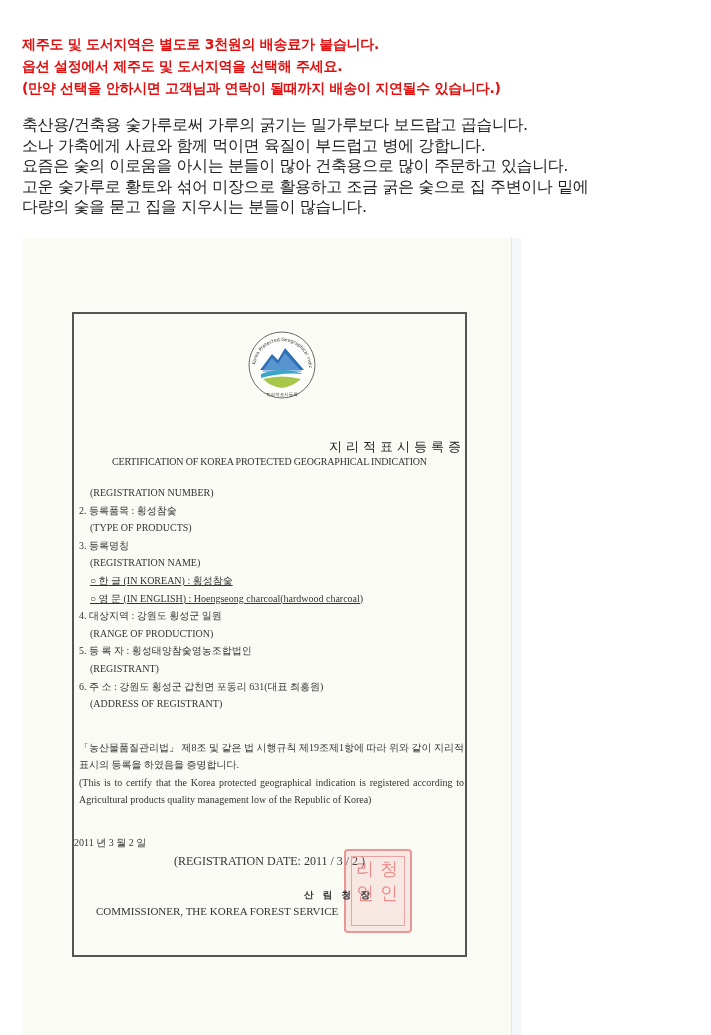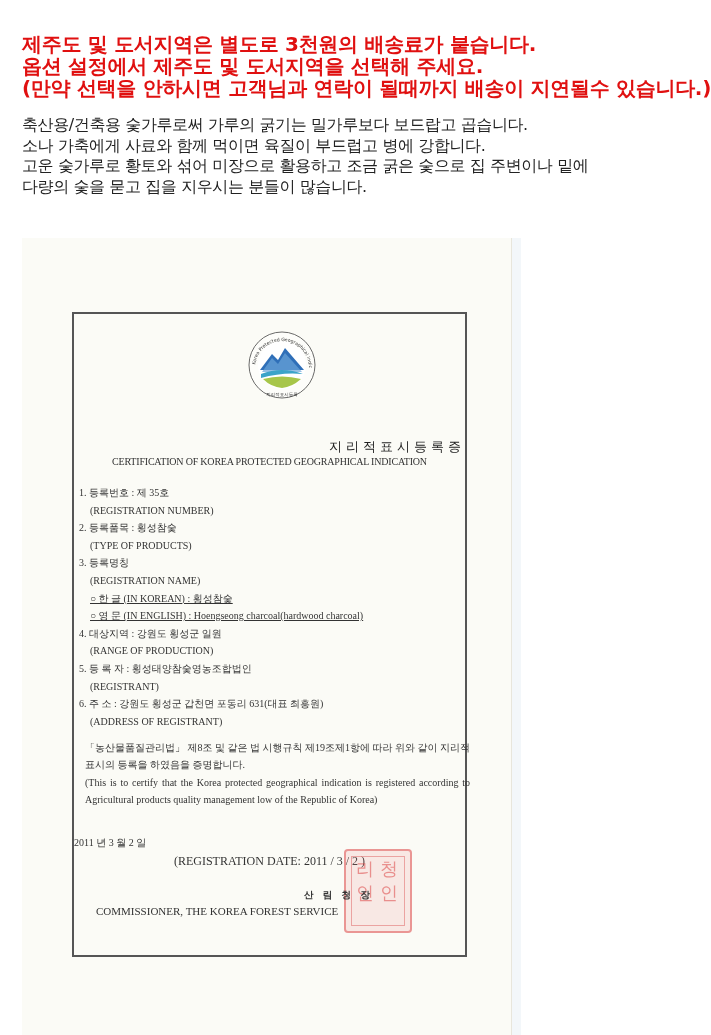--- a/index.html
+++ b/index.html
@@ -1,31 +1,31 @@
 <!DOCTYPE html>
 <html><head>
 <meta charset="utf-8">
 <style>
   html, body { margin:0; padding:0; background:#ffffff; }
   body { width:711px; height:1035px; position:relative; overflow:hidden; font-family:"DejaVu Sans", sans-serif; }
   .notice { position:absolute; left:22px; top:33px; width:680px; }
-  .notice-line { color:#e01010; font-weight:bold; font-size:20px; line-height:22px; white-space:nowrap; letter-spacing:-0.3px; }
+  .notice-line { color:#e01010; font-weight:bold; font-size:14px; line-height:22px; white-space:nowrap; letter-spacing:-0.3px; }
   .desc { position:absolute; left:22px; top:115px; width:680px; }
   .desc-line { color:#222; font-size:16px; line-height:20.5px; white-space:nowrap; letter-spacing:-0.4px; }
   .scan { position:absolute; left:22px; top:238px; width:489px; height:797px; background:#fbfbf6; border-right:1px solid #e8e6dc; }
   .scan-shadow { position:absolute; left:511px; top:238px; width:10px; height:797px; background:#f3f7fa; }
   .cert-frame { position:absolute; left:50px; top:74px; width:395px; height:645px; border:2px solid #555; box-sizing:border-box; }
   .emblem { position:absolute; left:173px; top:16px; width:70px; height:70px; }
   .title-ko { position:absolute; left:0; width:100%; top:124px; text-align:right; font-family:"DejaVu Serif", serif; font-size:13px; letter-spacing:4px; color:#222; }
   .title-en { position:absolute; left:0; width:100%; top:142px; text-align:center; font-family:"Liberation Serif", serif; font-size:10px; color:#333; letter-spacing:-0.2px; }
   .items { position:absolute; left:5px; top:170px; width:385px; font-family:"Liberation Serif", serif; font-size:10px; color:#333; }
   .item-line { height:17.6px; line-height:17.6px; white-space:nowrap; }
   .ind { padding-left:11px; }
   .ind2 { padding-left:11px;text-decoration:underline; }
-  .para { position:absolute; left:11px; top:426px; width:385px; font-family:"Liberation Serif", serif; font-size:10px; color:#333; line-height:16.5px; }
+  .para { position:absolute; left:5px; top:426px; width:385px; font-family:"Liberation Serif", serif; font-size:10px; color:#333; line-height:16.5px; }
   .para p { margin:0; }
   .para .en { margin-top:2px; text-align:justify; }
   .date-ko { position:absolute; left:0; width:100%; top:522px; font-family:"Liberation Serif", serif; font-size:10px; color:#333; }
   .date-en { position:absolute; left:0; width:100%; top:540px; text-align:center; font-family:"Liberation Serif", serif; font-size:12px; color:#333; }
   .sig-ko { position:absolute; left:230px; top:575px; font-family:"DejaVu Serif", serif; font-weight:bold; font-size:9.5px; color:#333; letter-spacing:3px; }
   .sig-en { position:absolute; left:22px; top:591px; font-family:"Liberation Serif", serif; font-size:11px; color:#333; }
   .seal { position:absolute; left:270px; top:535px; width:64px; height:80px; border:2px solid rgba(220,80,80,0.55); border-radius:4px; background:rgba(240,150,150,0.18); }
   .seal-inner { position:absolute; inset:5px; border:1px solid rgba(220,80,80,0.45); }
   .seal-ch { position:absolute; color:rgba(220,70,70,0.55); font-size:18px; font-family:"DejaVu Sans", sans-serif; }
 </style>
@@ -34,20 +34,21 @@
 
 <div class="notice">
   <div class="notice-line">제주도 및 도서지역은 별도로 3천원의 배송료가 붙습니다.</div>
   <div class="notice-line">옵션 설정에서 제주도 및 도서지역을 선택해 주세요.</div>
   <div class="notice-line">(만약 선택을 안하시면 고객님과 연락이 될때까지 배송이 지연될수 있습니다.)</div>
 </div>
 
 <div class="desc">
   <div class="desc-line">축산용/건축용 숯가루로써 가루의 굵기는 밀가루보다 보드랍고 곱습니다.</div>
   <div class="desc-line">소나 가축에게 사료와 함께 먹이면 육질이 부드럽고 병에 강합니다.</div>
+  <div class="desc-line">요즘은 숯의 이로움을 아시는 분들이 많아 건축용으로 많이 주문하고 있습니다.</div>
   <div class="desc-line">고운 숯가루로 황토와 섞어 미장으로 활용하고 조금 굵은 숯으로 집 주변이나 밑에</div>
   <div class="desc-line">다량의 숯을 묻고 집을 지우시는 분들이 많습니다.</div>
 </div>
 
 <div class="scan-shadow"></div>
 <div class="scan">
   <div class="cert-frame">
 
     <svg class="emblem" viewBox="0 0 70 70">
       <circle cx="35" cy="35" r="33" fill="#fdfdfa" stroke="#444" stroke-width="0.8"></circle>
@@ -58,21 +59,20 @@
       <path d="M16 49 Q35 44 54 49 Q45 57 35 58 Q24 57 16 49 Z" fill="#a7c64a"></path>
       <text x="35" y="66" font-size="4.5" text-anchor="middle" fill="#333">지리적표시등록</text>
       <path id="arc" d="M8 38 A27 27 0 0 1 62 38" fill="none"></path>
       <text font-size="4.6" fill="#333"><textPath href="#arc" startOffset="4%">Korea Protected Geographical Indication</textPath></text>
     </svg>
 
     <div class="title-ko">지리적표시등록증</div>
     <div class="title-en">CERTIFICATION OF KOREA PROTECTED GEOGRAPHICAL INDICATION</div>
 
     <div class="items">
-      <div class="item-line">1. 등록번호 : 제 35호</div>
       <div class="item-line ind">(REGISTRATION NUMBER)</div>
       <div class="item-line">2. 등록품목 : 횡성참숯</div>
       <div class="item-line ind">(TYPE OF PRODUCTS)</div>
       <div class="item-line">3. 등록명칭</div>
       <div class="item-line ind">(REGISTRATION NAME)</div>
       <div class="item-line ind2">○ 한 글 (IN KOREAN) : 횡성참숯</div>
       <div class="item-line ind2">○ 영 문 (IN ENGLISH) : Hoengseong charcoal(hardwood charcoal)</div>
       <div class="item-line">4. 대상지역 : 강원도 횡성군 일원</div>
       <div class="item-line ind">(RANGE OF PRODUCTION)</div>
       <div class="item-line">5. 등 록 자 : 횡성태양참숯영농조합법인</div>

